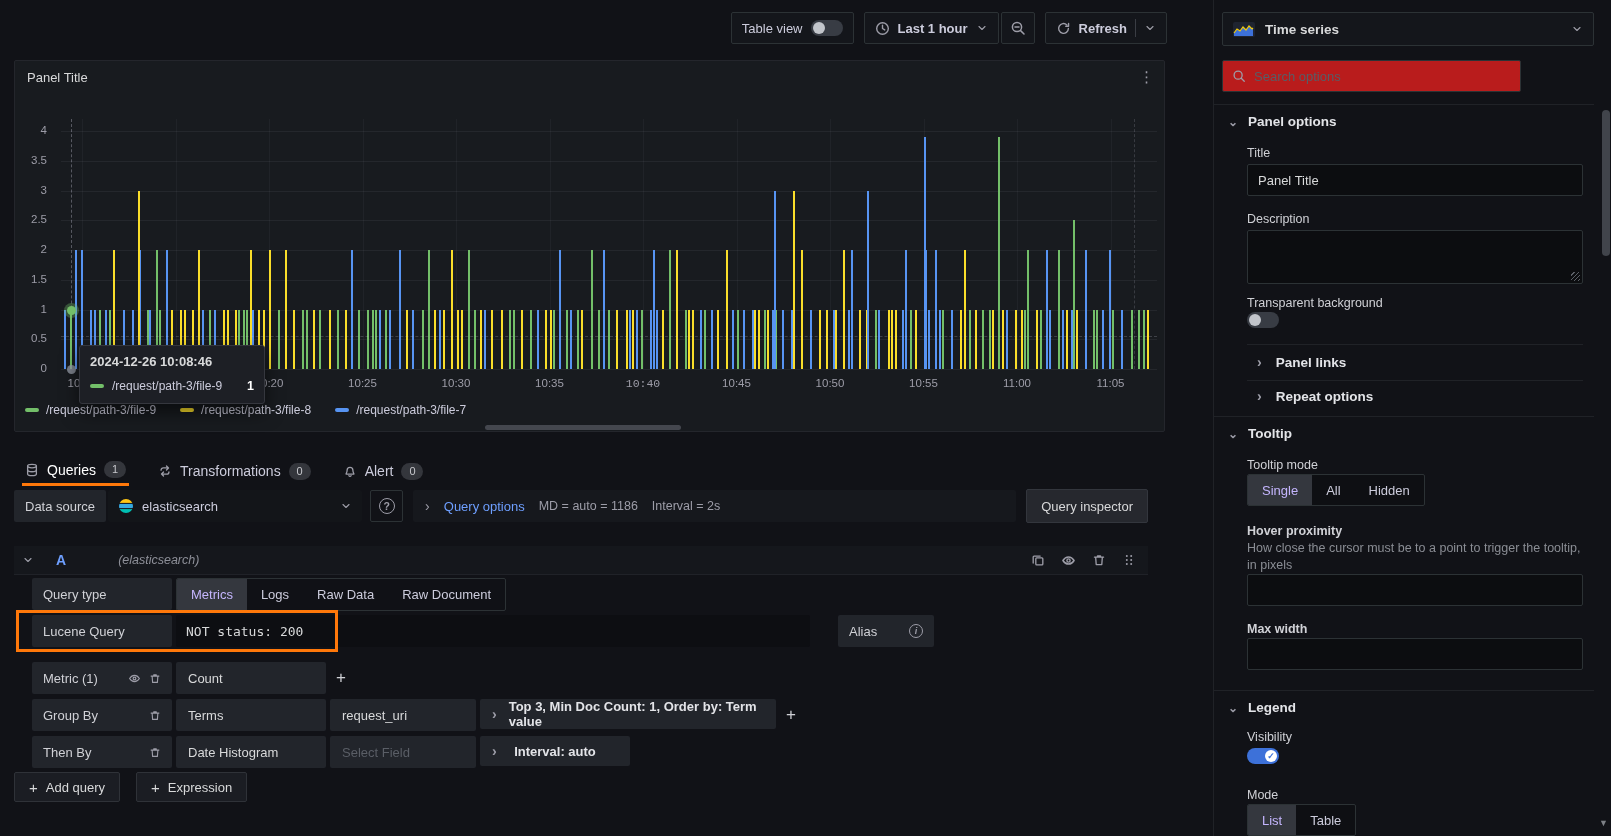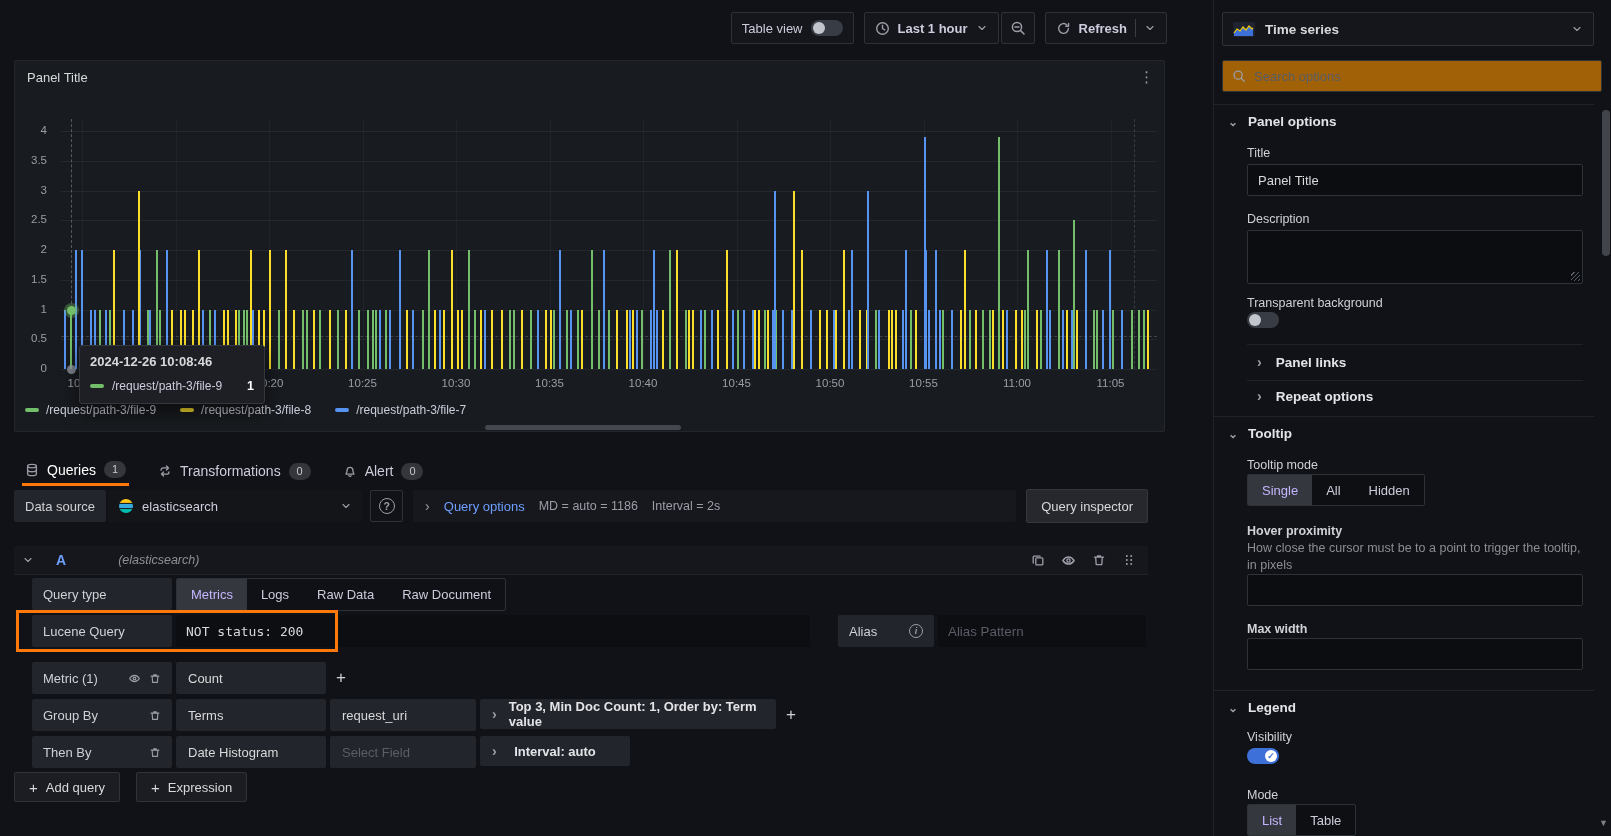--- a/index.html
+++ b/index.html
@@ -112,22 +112,22 @@
           align-items:center;gap:8px;padding:0 14px;color:#d8d9da;font-weight:500;cursor:pointer;}
   .actbtn .pl{font-size:15px;}
 
   
   .sidebar{position:absolute;left:1183px;top:0;width:428px;height:836px;background:var(--bg);}
   .pane-line{position:absolute;left:30px;top:0;bottom:0;width:1px;background:#202227;}
   .pane{position:absolute;left:39px;top:0;width:372px;height:836px;}
   .vizpicker{position:absolute;left:0;top:12px;width:372px;height:34px;border:1px solid var(--border);
              border-radius:2px;display:flex;align-items:center;gap:10px;padding:0 10px;cursor:pointer;background:#14161b;}
   .vizname{font-weight:700;font-size:13.5px;color:#d8d9da;}
-  .searchbox{position:absolute;left:0;top:60px;width:380px;height:32px;border:1px solid var(--border);
-             border-radius:2px;display:flex;align-items:center;gap:8px;padding:4px 9px;background:#a16207;}
+  .searchbox{position:absolute;left:0;top:60px;width:299px;height:32px;border:1px solid var(--border);
+             border-radius:2px;display:flex;align-items:center;gap:8px;padding:4px 9px;background:#b91c1c;}
   .searchbox input{flex:1;background:transparent;border:none;outline:none;color:var(--text);font-size:13px;}
   .sec-border{position:absolute;left:-9px;width:381px;height:1px;background:#202227;}
   .divline{position:absolute;left:25px;width:336px;height:1px;background:#202227;}
   .sec-head{position:absolute;display:flex;align-items:center;gap:10px;font-weight:700;font-size:13.5px;
             color:#e3e4e8;cursor:pointer;}
   .sec-head .chev{font-size:12px;}
   .optlabel{position:absolute;left:25px;font-size:12.5px;font-weight:500;color:#d0d1d6;}
   .optinput{position:absolute;left:25px;width:336px;height:32px;background:#0c0d10;border:1px solid var(--border);
             border-radius:2px;color:#d8d9da;padding:0 10px;outline:none;font-size:13px;}
   .opttextarea{position:absolute;left:25px;width:336px;height:54px;background:#0c0d10;border:1px solid var(--border);
@@ -416,21 +416,21 @@
         <div class="dotA" style="left: 6px; top: 186.5px; background: rgb(115, 191, 105);"></div>
         <div class="dot0" style="left: 6px; top: 246px;"></div>
       </div>
     <div class="xaxis">
         <div class="xtick" style="left: -1px;">10:10</div>
         <div class="xtick" style="left: 92.5px;">10:15</div>
         <div class="xtick" style="left: 186px;">10:20</div>
         <div class="xtick" style="left: 279.5px;">10:25</div>
         <div class="xtick" style="left: 373px;">10:30</div>
         <div class="xtick" style="left: 466.5px;">10:35</div>
-        <div class="xtick" style="left: 560px;">10:40</div>
+        <div class="xtick" style="left: 560px; font-family: Liberation Mono, monospace;">10:40</div>
         <div class="xtick" style="left: 653.5px;">10:45</div>
         <div class="xtick" style="left: 747px;">10:50</div>
         <div class="xtick" style="left: 840.5px;">10:55</div>
         <div class="xtick" style="left: 934px;">11:00</div>
         <div class="xtick" style="left: 1027.5px;">11:05</div>
       </div>
     <div class="legend">
         <div class="legend-item">
           <span class="lmark" style="background: rgb(115, 191, 105);"></span>
           <span class="lname">/request/path-3/file-9</span>
@@ -557,21 +557,20 @@
   </div>
 
   <div class="qrow" style="left:32px;top:615px;height:32px">
     <div class="hlbox"></div>
     <div class="lbl">Lucene Query</div>
     <input class="qinput mono" style="width: 634px;" value="NOT status: 200">
     <div class="lbl" style="margin-left:28px;width:96px;justify-content:space-between">
       <span>Alias</span>
       <span class="qmark" style="width:14px;height:14px;font-size:9px;font-style:italic">i</span>
     </div>
-    <input class="qinput" style="width: 208px;" placeholder="Alias Pattern">
   </div>
 
   <div class="qrow" style="left:32px;top:662px;height:30px">
     <div class="lbl" style="justify-content:space-between">
       <span>Metric (1)</span>
       <span style="display:flex;gap:8px">
         <svg class="icon" width="13" height="13" viewBox="0 0 16 16">
             <path d="M2 8s2.4-3.8 6-3.8S14 8 14 8s-2.4 3.8-6 3.8S2 8 2 8z"></path>
             <circle cx="8" cy="8" r="1.7"></circle>
           </svg>

